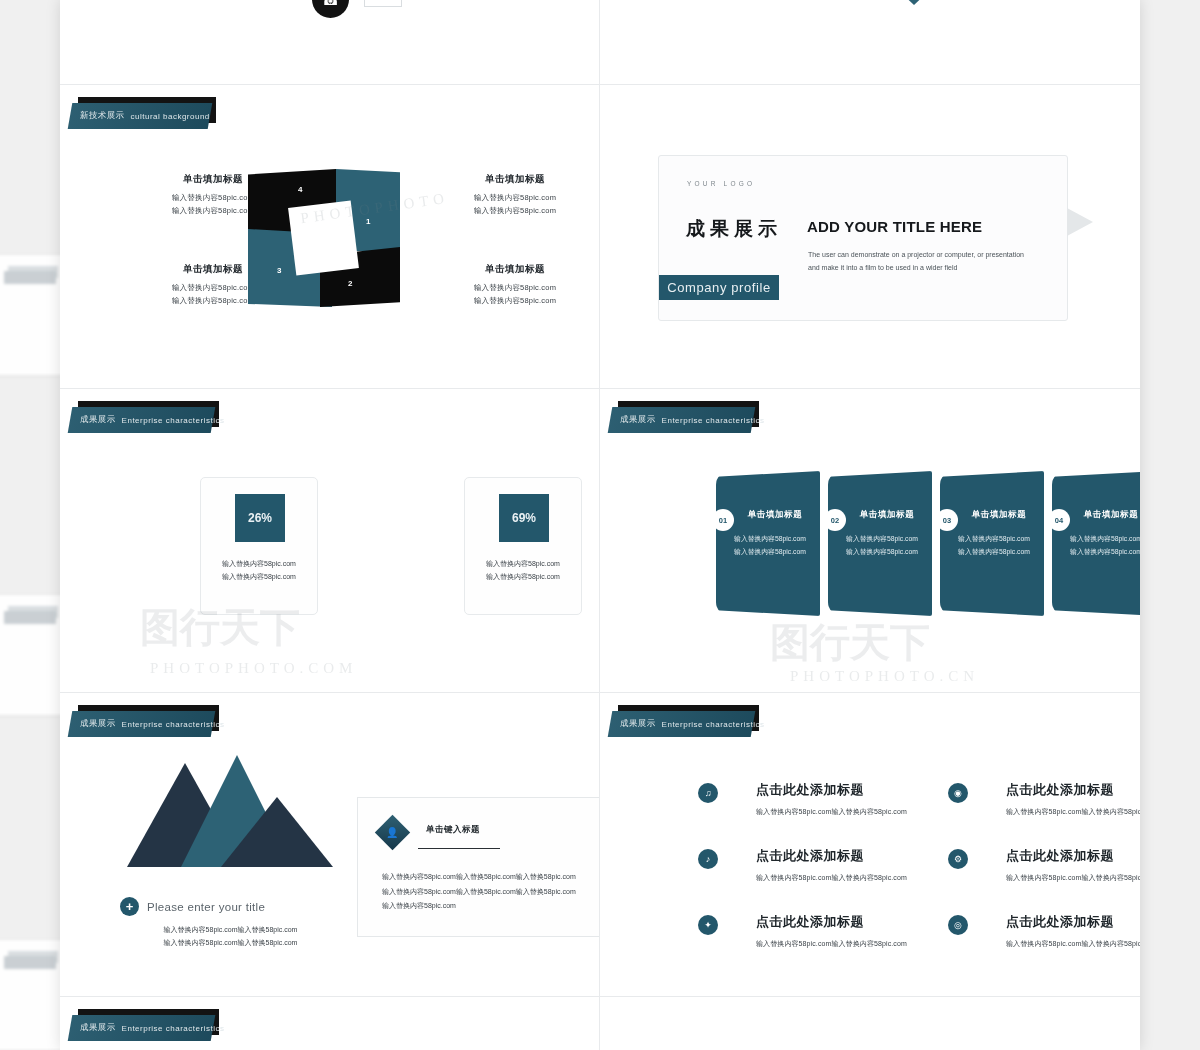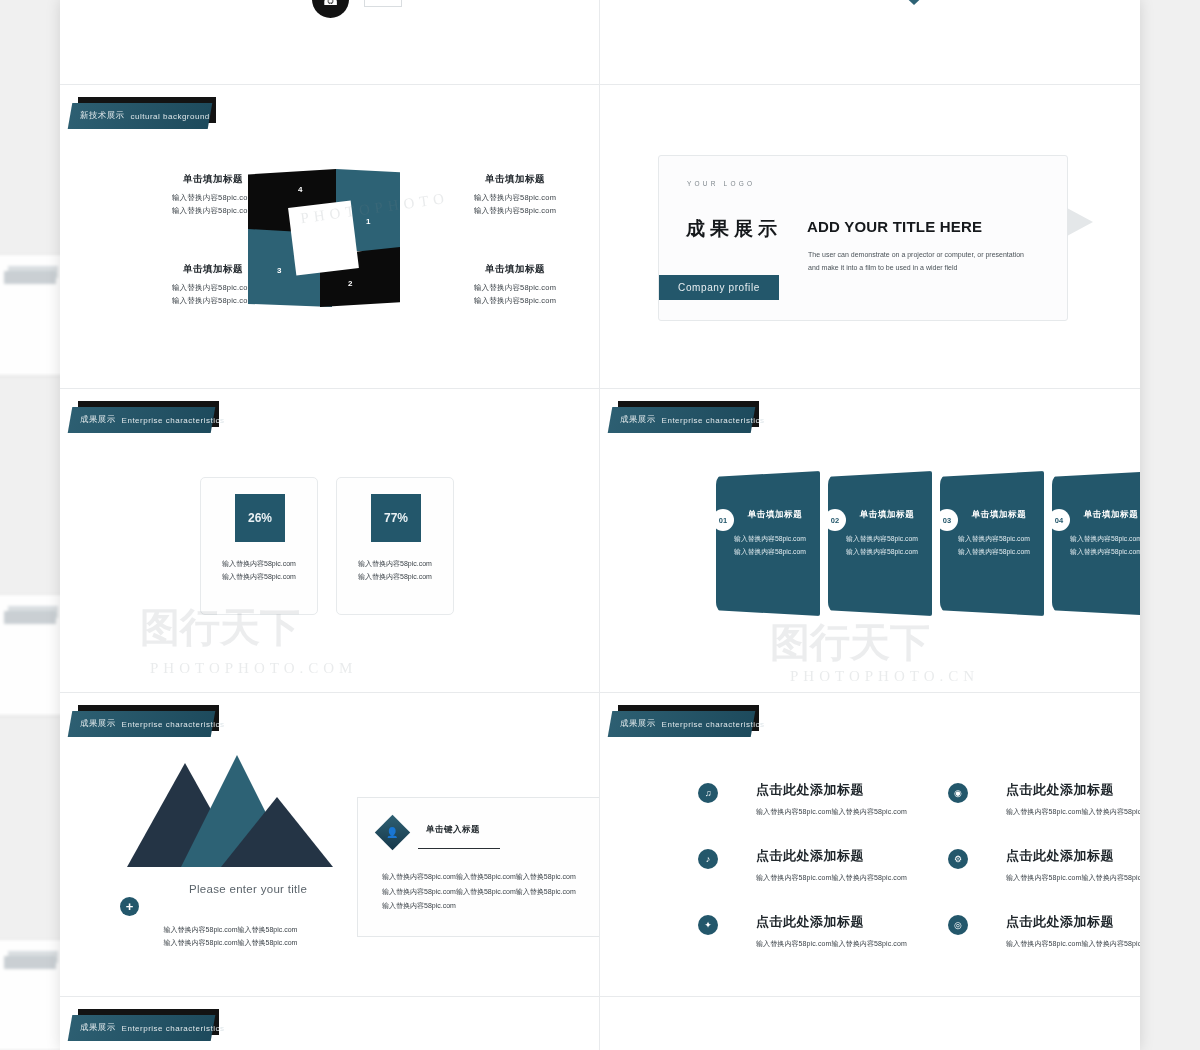--- a/index.html
+++ b/index.html
@@ -81,21 +81,21 @@
     color: #7f878d; font-size: 6.5px; letter-spacing: 3.2px;
   }
   .card2-cn {
     color: #16191c; font-size: 19px; font-weight: bold; letter-spacing: 5px;
   }
   .card2-en {
     color: #16191c; font-size: 15px; font-weight: bold; letter-spacing: .2px;
   }
   .card2-desc { color: #4a5258; font-size: 7px; line-height: 1.85; }
   .card2-btn {
-    background: #23576b; color: #e8eff2; font-size: 10px;
+    background: #23576b; color: #e8eff2; font-size: 13px;
     display: flex; align-items: center; justify-content: center;
     letter-spacing: .6px;
   }
   .card2-fold {
     position: absolute; right: -26px; top: 52px;
     width: 0; height: 0;
     border-top: 14px solid transparent;
     border-bottom: 14px solid transparent;
     border-left: 26px solid #e4e7e9;
   }
@@ -320,28 +320,28 @@
 
 
       <div class="pct-card" style="left:140px;top:88px;">
         <div class="pct-box">26%</div>
         <div class="pct-lines">
           <div>输入替换内容58pic.com</div>
           <div>输入替换内容58pic.com</div>
         </div>
       </div>
 
-      <div class="pct-card" style="left:276px;top:88px;">
-        <div class="pct-box">77%</div>
+
+      <div class="pct-card" style="left:404px;top:88px;">
+        <div class="pct-box">69%</div>
         <div class="pct-lines">
           <div>输入替换内容58pic.com</div>
           <div>输入替换内容58pic.com</div>
         </div>
       </div>
-
     </div>
 
     <div class="slide" style="left:540px;top:390px;width:540px;height:303px;">
 
       <div class="tag" style="left:10px;top:18px;width:143px;">
         <div class="shadow"></div>
         <div class="body"></div>
         <div class="txt">
           <span class="cn">成果展示</span>
           <span class="en">Enterprise characteristics</span>
@@ -400,21 +400,21 @@
         </div>
       </div>
 
       <svg class="mtn" style="left:65px;top:62px;" width="210" height="120" viewBox="0 0 210 120">
         <polygon points="60,8 118,112 2,112" fill="#243445"></polygon>
         <polygon points="112,0 168,112 56,112" fill="#2d6275"></polygon>
         <polygon points="152,42 208,112 96,112" fill="#243445"></polygon>
       </svg>
 
       <div class="plus-ico" style="left:60px;top:204px;">+</div>
-      <div class="mtn-title" style="position:absolute;left:87px;top:190px;margin-left:42px;">Please enter your title</div>
+      <div class="mtn-title" style="position:absolute;left:87px;top:208px;">Please enter your title</div>
 
       <div style="position:absolute;left:48px;top:230px;width:245px;text-align:center;color:#3c4349;font-size:7px;line-height:1.9;">
         <div>输入替换内容58pic.com输入替换58pic.com</div>
         <div>输入替换内容58pic.com输入替换58pic.com</div>
       </div>
 
       <div class="tbox" style="left:297px;top:104px;width:283px;height:140px;">
         <div class="diamond" style="left:22px;top:22px;">
           <span>👤</span>
         </div>

